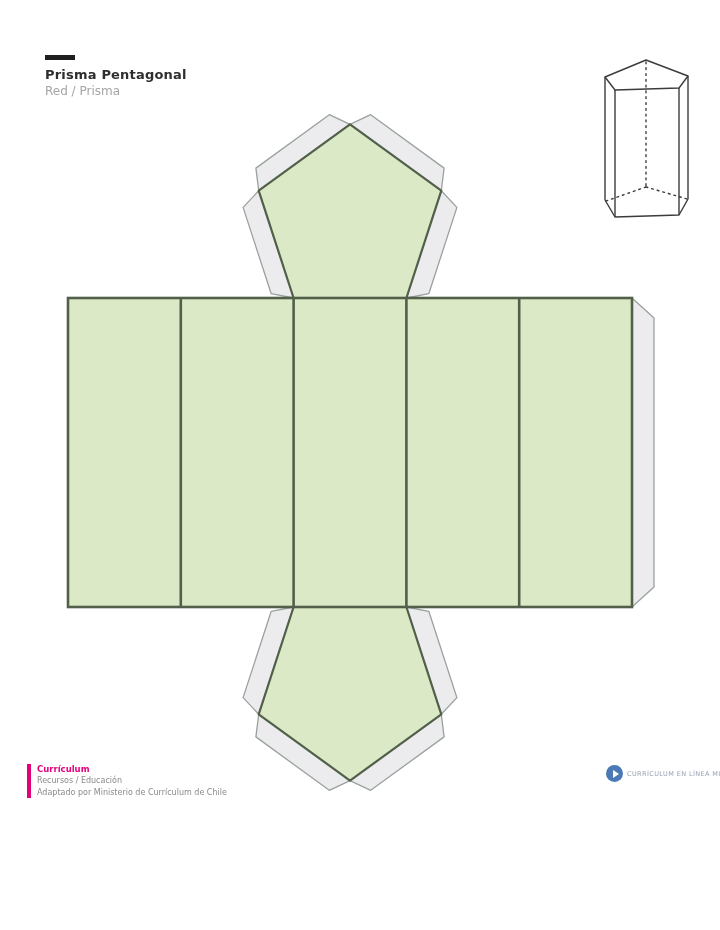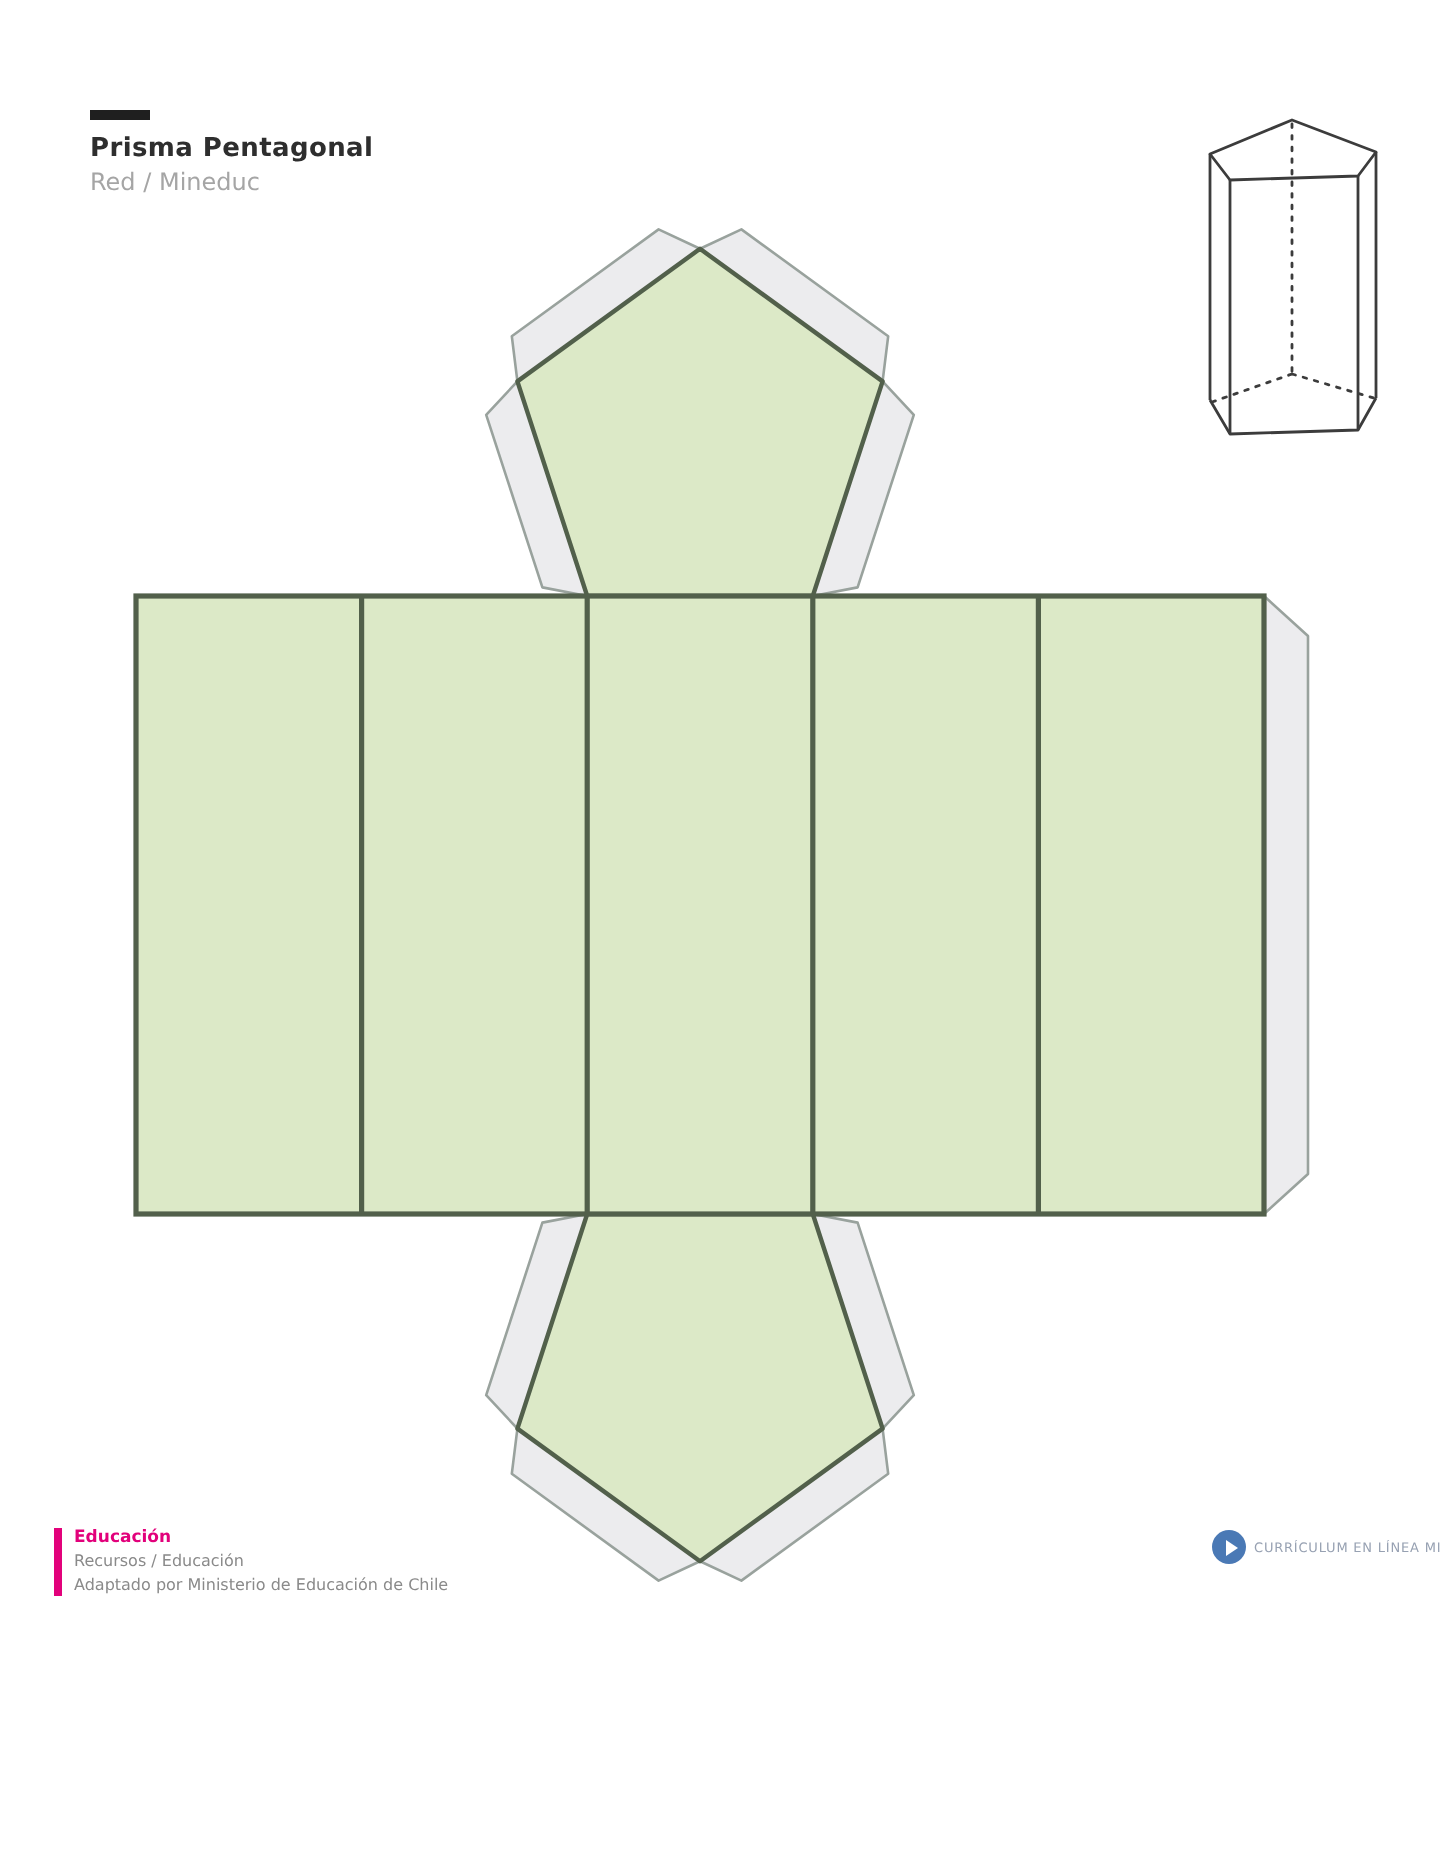--- a/index.html
+++ b/index.html
@@ -63,29 +63,29 @@
         <line x1="180.8" y1="298" x2="180.8" y2="607" stroke="#52604b" stroke-width="2.6"></line>
         <line x1="293.6" y1="298" x2="293.6" y2="607" stroke="#52604b" stroke-width="2.6"></line>
         <line x1="406.4" y1="298" x2="406.4" y2="607" stroke="#52604b" stroke-width="2.6"></line>
         <line x1="519.2" y1="298" x2="519.2" y2="607" stroke="#52604b" stroke-width="2.6"></line>
       </g>
   </svg>
 
   <header class="header">
     <div class="accent-bar"></div>
     <div class="title">Prisma Pentagonal</div>
-    <div class="subtitle">Red / Mineduc</div>
+    <div class="subtitle">Red / Prisma</div>
   </header>
 
   <footer class="footer">
     <div class="f-accent"></div>
     <div class="f-lines">
-      <div class="f-subject">Educación</div>
+      <div class="f-subject">Currículum</div>
       <div class="f-resource">Recursos / Educación</div>
-      <div class="f-attrib">Adaptado por Ministerio de Educación de Chile</div>
+      <div class="f-attrib">Adaptado por Ministerio de Currículum de Chile</div>
     </div>
     <div class="logo">
       <span class="logo-circle">
           <span class="logo-tri"></span>
         </span>
       <span class="logo-text">Currículum en línea Mineduc</span>
     </div>
   </footer>
 
 </div>

